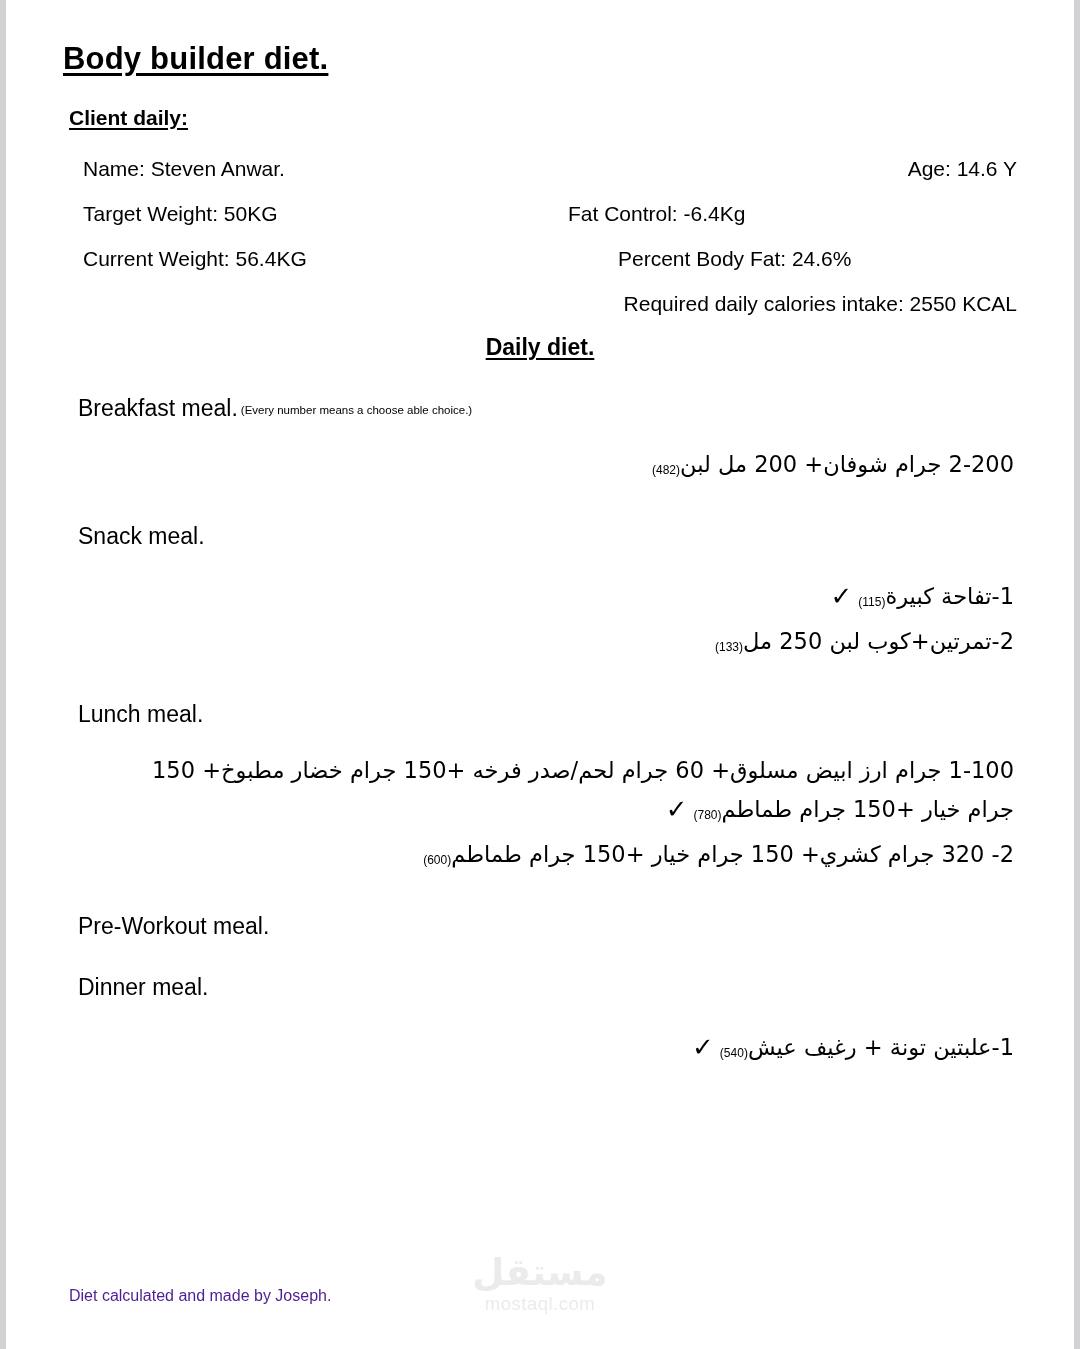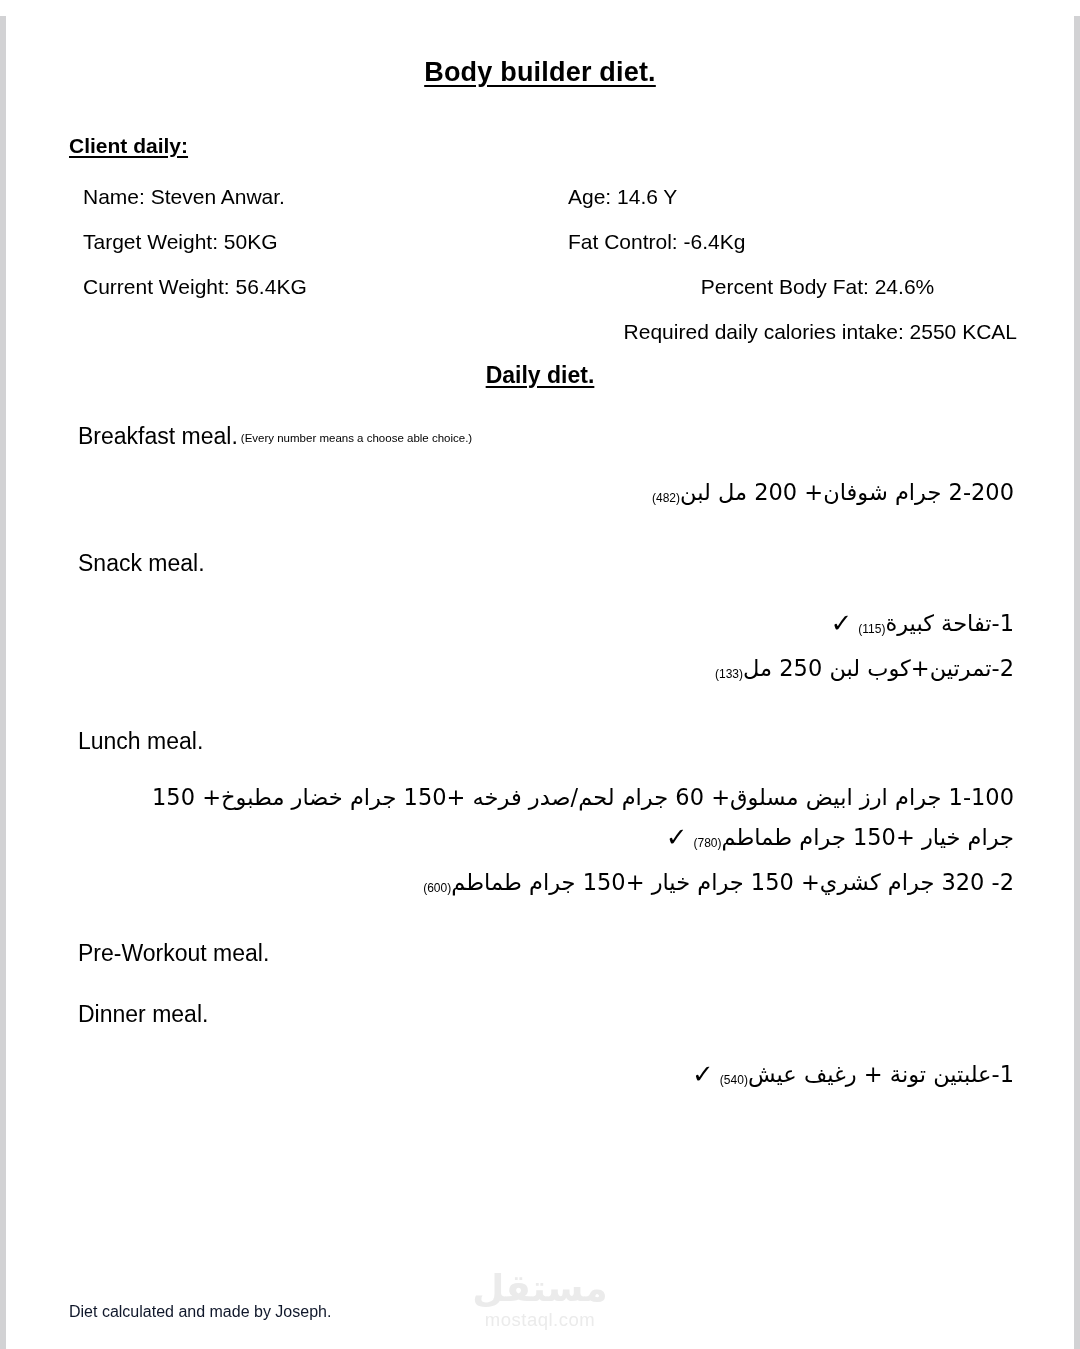--- a/index.html
+++ b/index.html
@@ -28,25 +28,25 @@
   }
   .page-inner {
     position: relative;
     width: 100%;
     height: 100%;
     padding: 0 57px 0 57px;
   }
 
   
   .doc-title {
-    text-align: center;
-    font-size: 27px;
+    text-align: left;
+    font-size: 31px;
     font-weight: bold;
     letter-spacing: .2px;
-    margin: 16px;
+    margin: 0;
     padding-top: 42px;
     line-height: 1.1;
   }
   .doc-title span { text-decoration: underline; text-underline-offset: 4px; }
 
   .section-underlined {
     font-size: 21px;
     font-weight: bold;
     margin: 0;
     padding-top: 30px;
@@ -70,23 +70,23 @@
   .info-row {
     display: flex;
     align-items: baseline;
     font-size: 21px;
     line-height: 1.0;
     padding: 12px 0 12px 0;
     gap: 20px;
   }
   .info-left  { width: 485px; padding-left: 20px; }
   .info-right { flex: 1; }
-  .info-right.ind1 { padding-left: 0px; }
+  .info-right.ind1 { padding-left: 0px; text-align: right; }
   .info-right.ind2 { padding-left: 0px; }
-  .info-right.ind3 { padding-left: 50px; text-align: center; }
+  .info-right.ind3 { padding-left: 50px; }
   .info-full {
     font-size: 21px;
     line-height: 1.0;
     padding: 12px 0 0 22px;
     text-align: right;
   }
 
   
   .meal-head {
     font-size: 23px;
@@ -146,21 +146,21 @@
     left: 0;
     right: 0;
     bottom: 36px;
     height: 70px;
   }
   .footer-credit {
     position: absolute;
     left: 63px;
     bottom: 8px;
     font-size: 16px;
-    color: #0f172a;
+    color: #4c1d95;
   }
   .watermark {
     position: absolute;
     left: 0;
     right: 0;
     bottom: 0;
     text-align: center;
     color: #ebebeb;
     line-height: 1;
     user-select: none;

